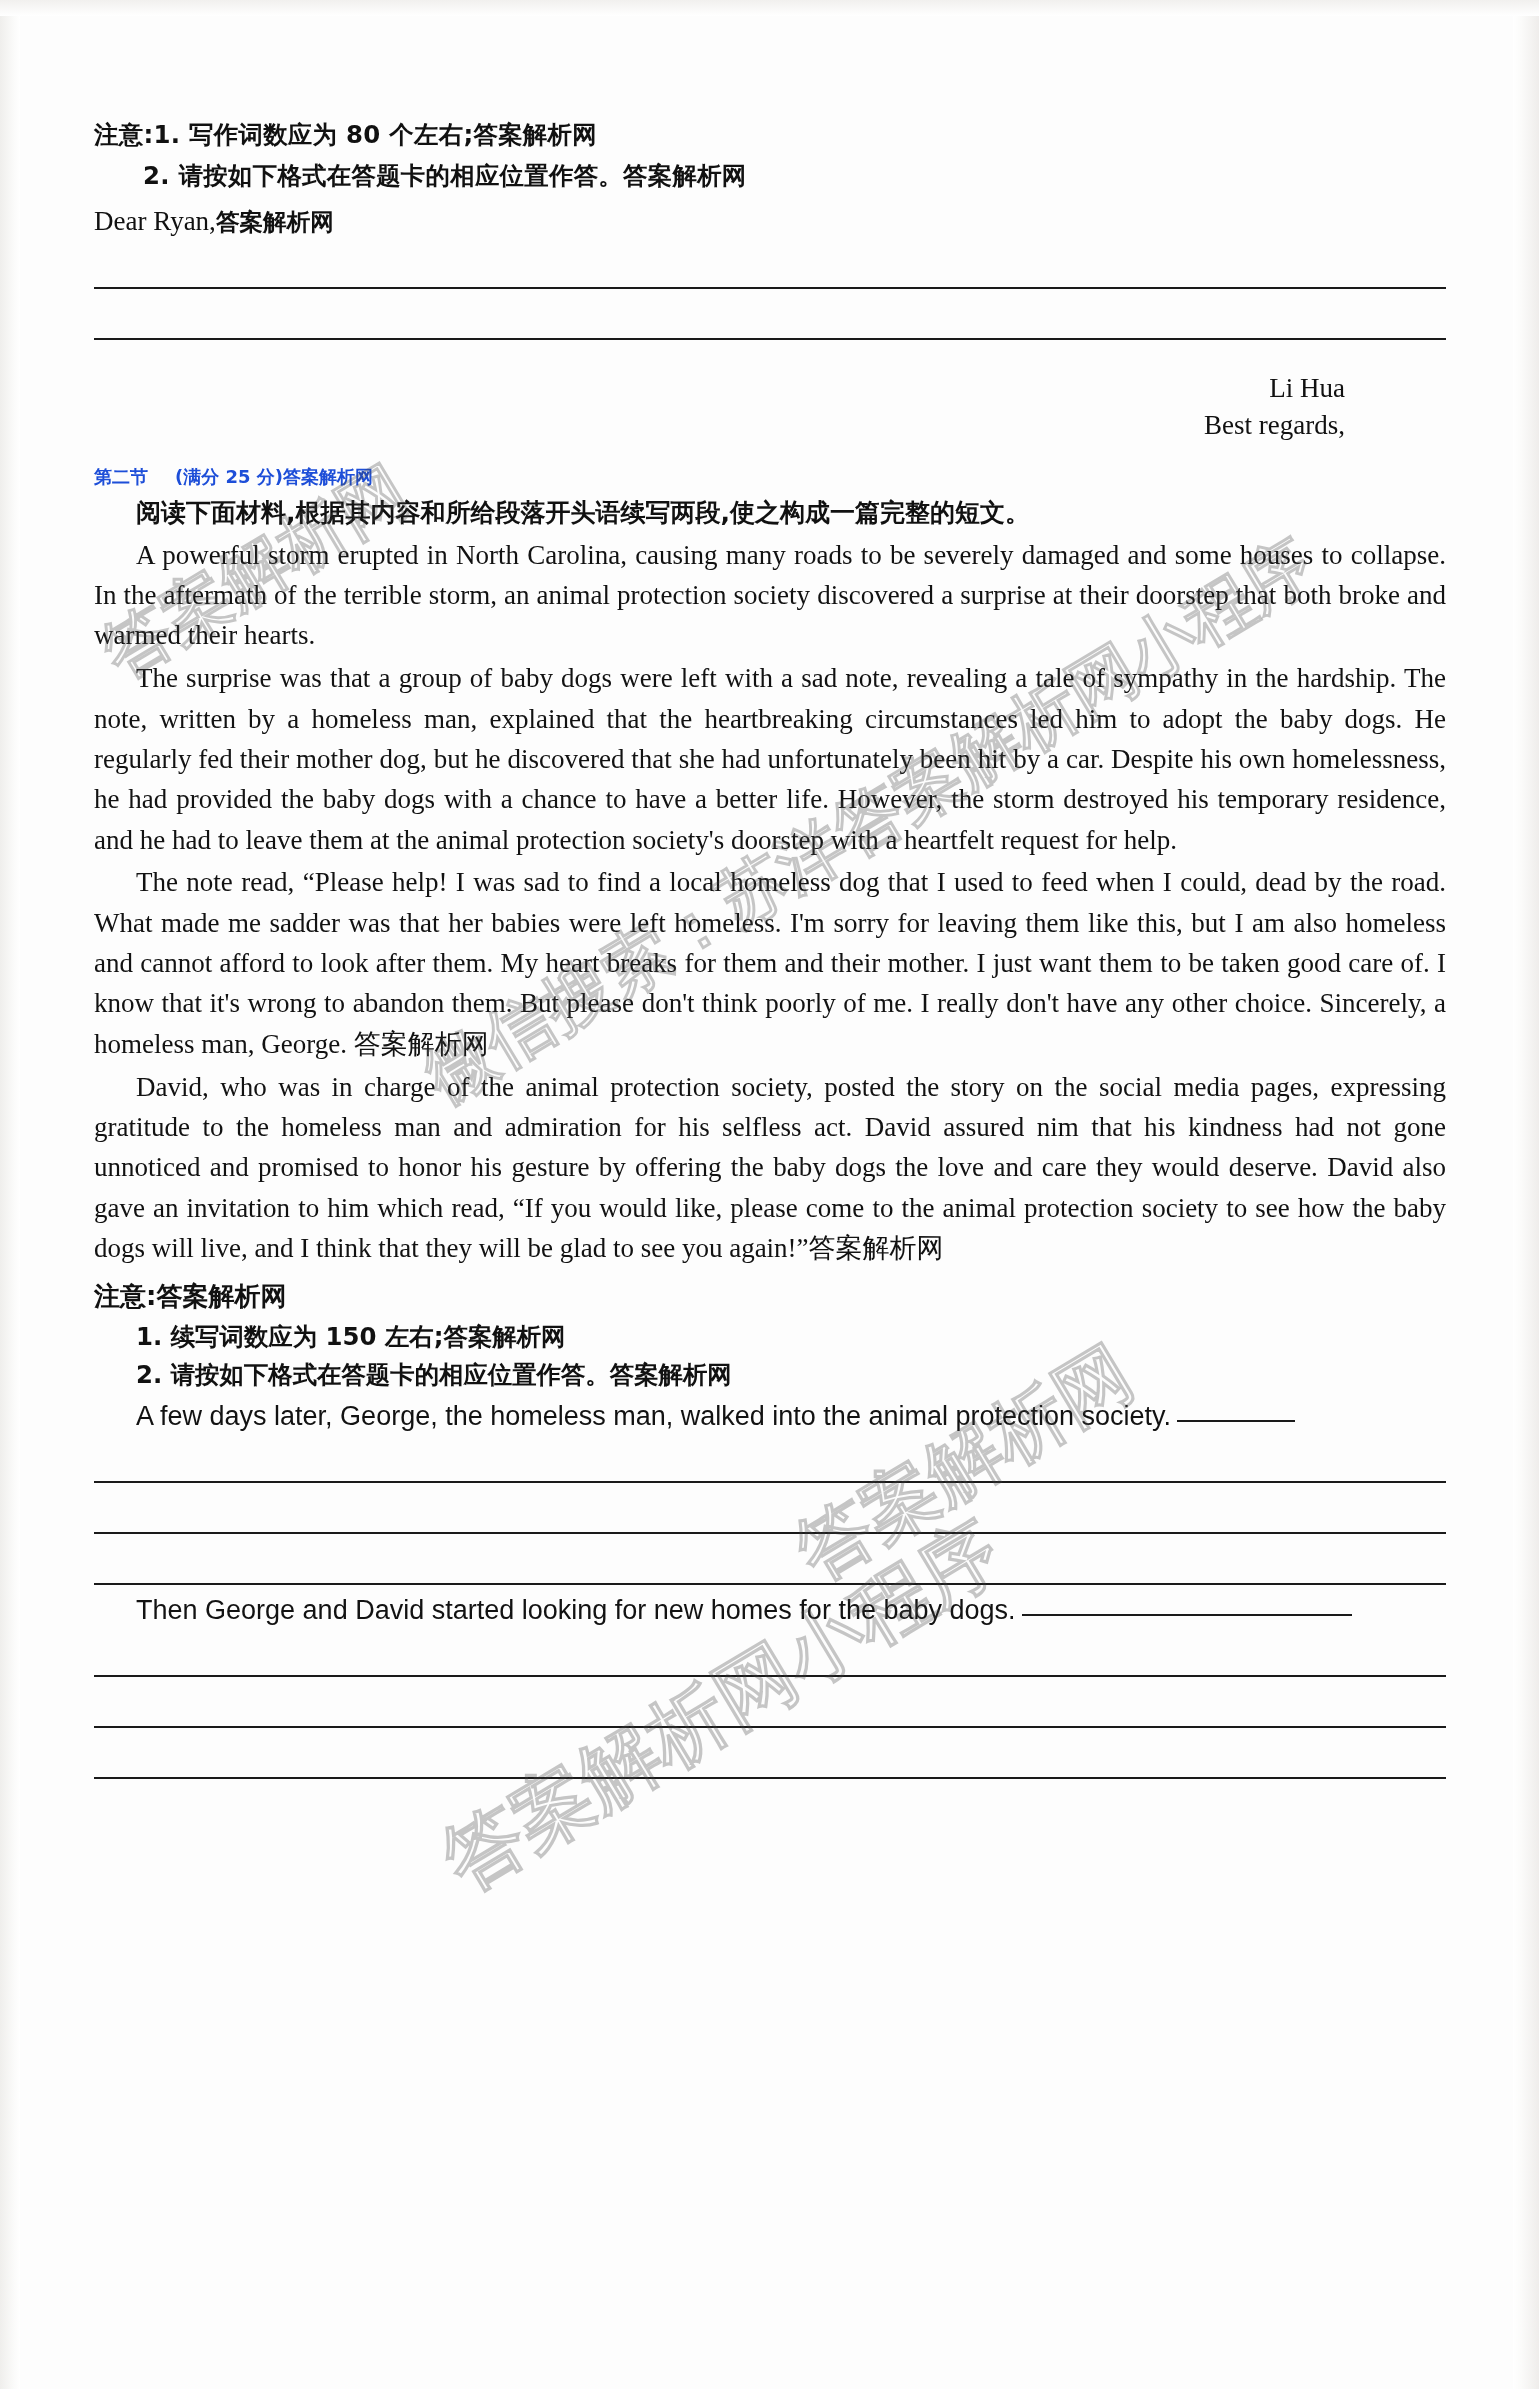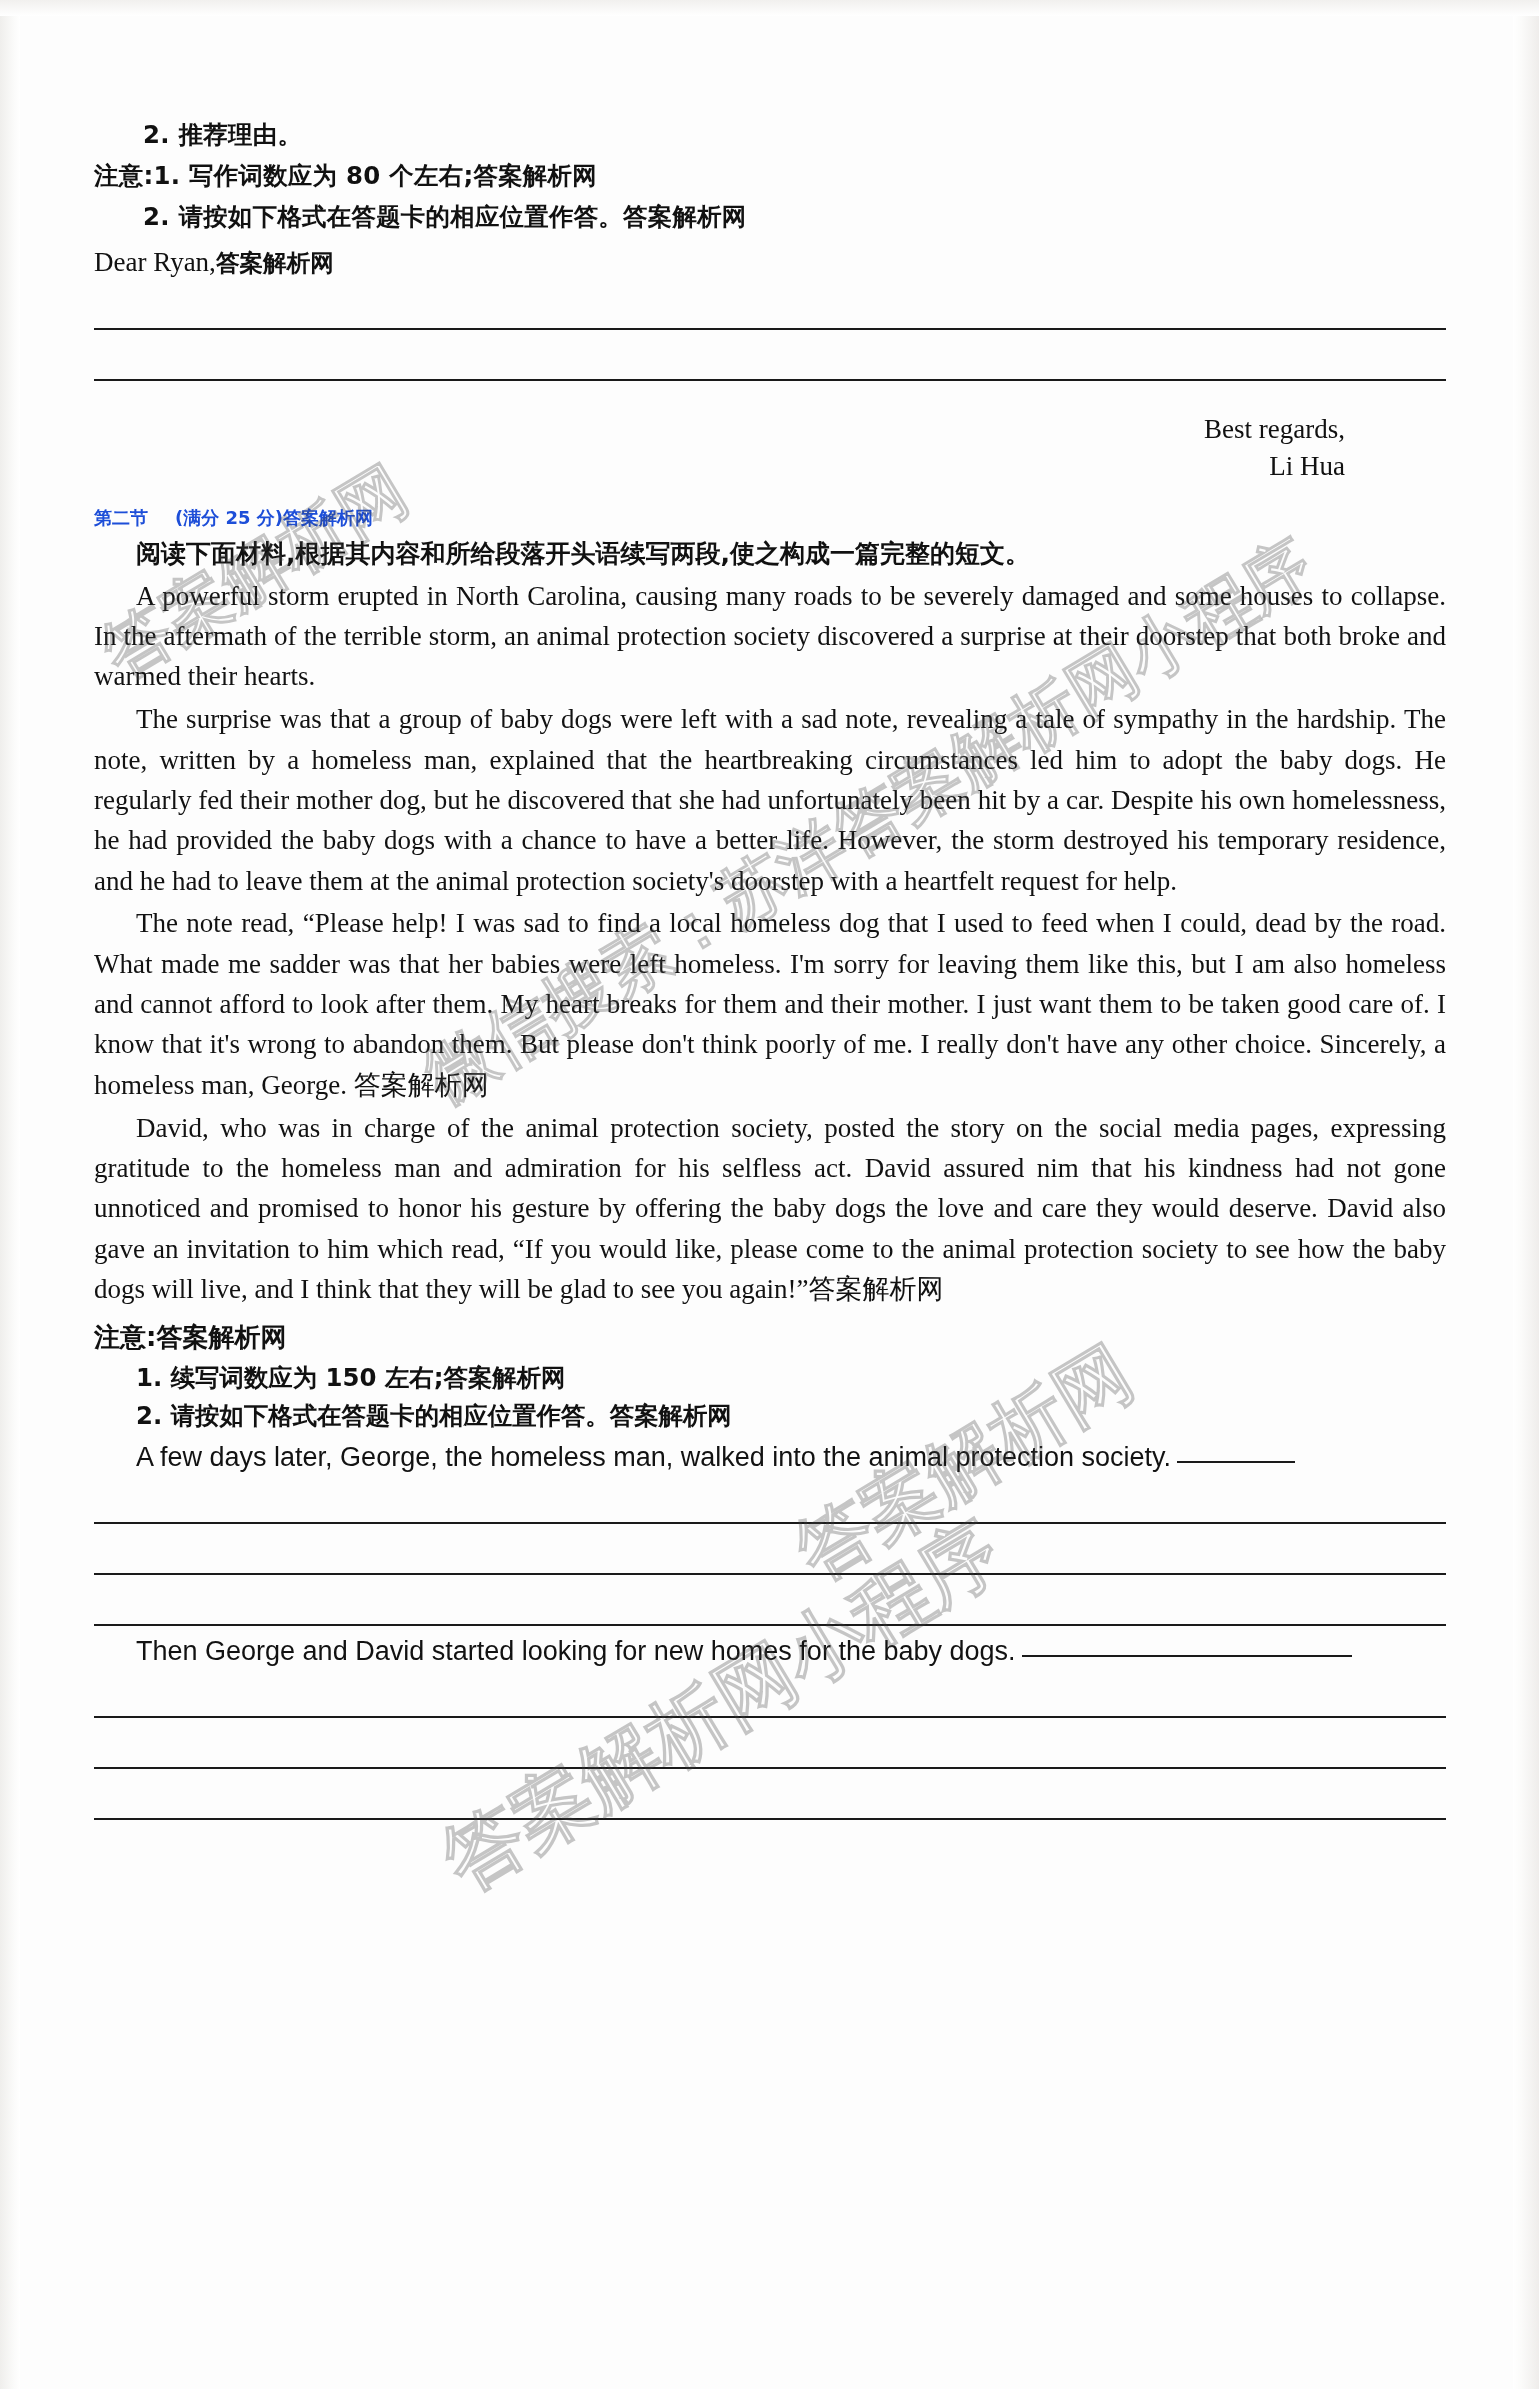--- a/index.html
+++ b/index.html
@@ -197,36 +197,35 @@
 </head>
 <body>
 
 <div class="page">
   <div class="edge-left"></div>
   <div class="edge-right"></div>
   <div class="edge-top"></div>
 
   <div class="content">
 
-    <div class="line-cn indent1">2. 推荐理由。</div>
     <div class="line-cn indent2">注意:1. 写作词数应为 80 个左右;答案解析网</div>
     <div class="line-cn indent1">2. 请按如下格式在答题卡的相应位置作答。答案解析网</div>
 
     <div class="dear-line">
       <span>Dear Ryan,</span><span class="cn">答案解析网</span>
     </div>
 
     <div class="rule-block">
       <div class="rule"></div>
       <div class="rule"></div>
     </div>
 
     <div class="signoff">
+      <div>Li Hua</div>
       <div>Best regards,</div>
-      <div>Li Hua</div>
     </div>
 
     <div class="section-head">
       <span>第二节</span><span class="gap"></span><span>(满分 25 分)</span><span>答案解析网</span>
     </div>
 
     <div class="cnpara">阅读下面材料,根据其内容和所给段落开头语续写两段,使之构成一篇完整的短文。</div>
 
     <div class="para first">A powerful storm erupted in North Carolina, causing many roads to be severely damaged and some houses to collapse. In the aftermath of the terrible storm, an animal protection society discovered a surprise at their doorstep that both broke and warmed their hearts.</div>
     <div class="para first">The surprise was that a group of baby dogs were left with a sad note, revealing a tale of sympathy in the hardship. The note, written by a homeless man, explained that the heartbreaking circumstances led him to adopt the baby dogs. He regularly fed their mother dog, but he discovered that she had unfortunately been hit by a car. Despite his own homelessness, he had provided the baby dogs with a chance to have a better life. However, the storm destroyed his temporary residence, and he had to leave them at the animal protection society's doorstep with a heartfelt request for help.</div>

